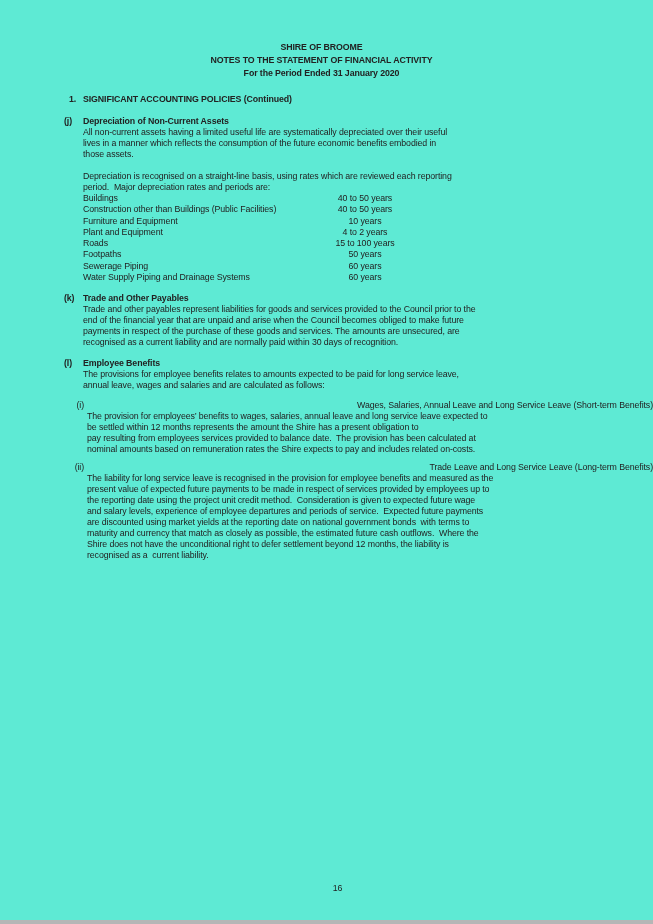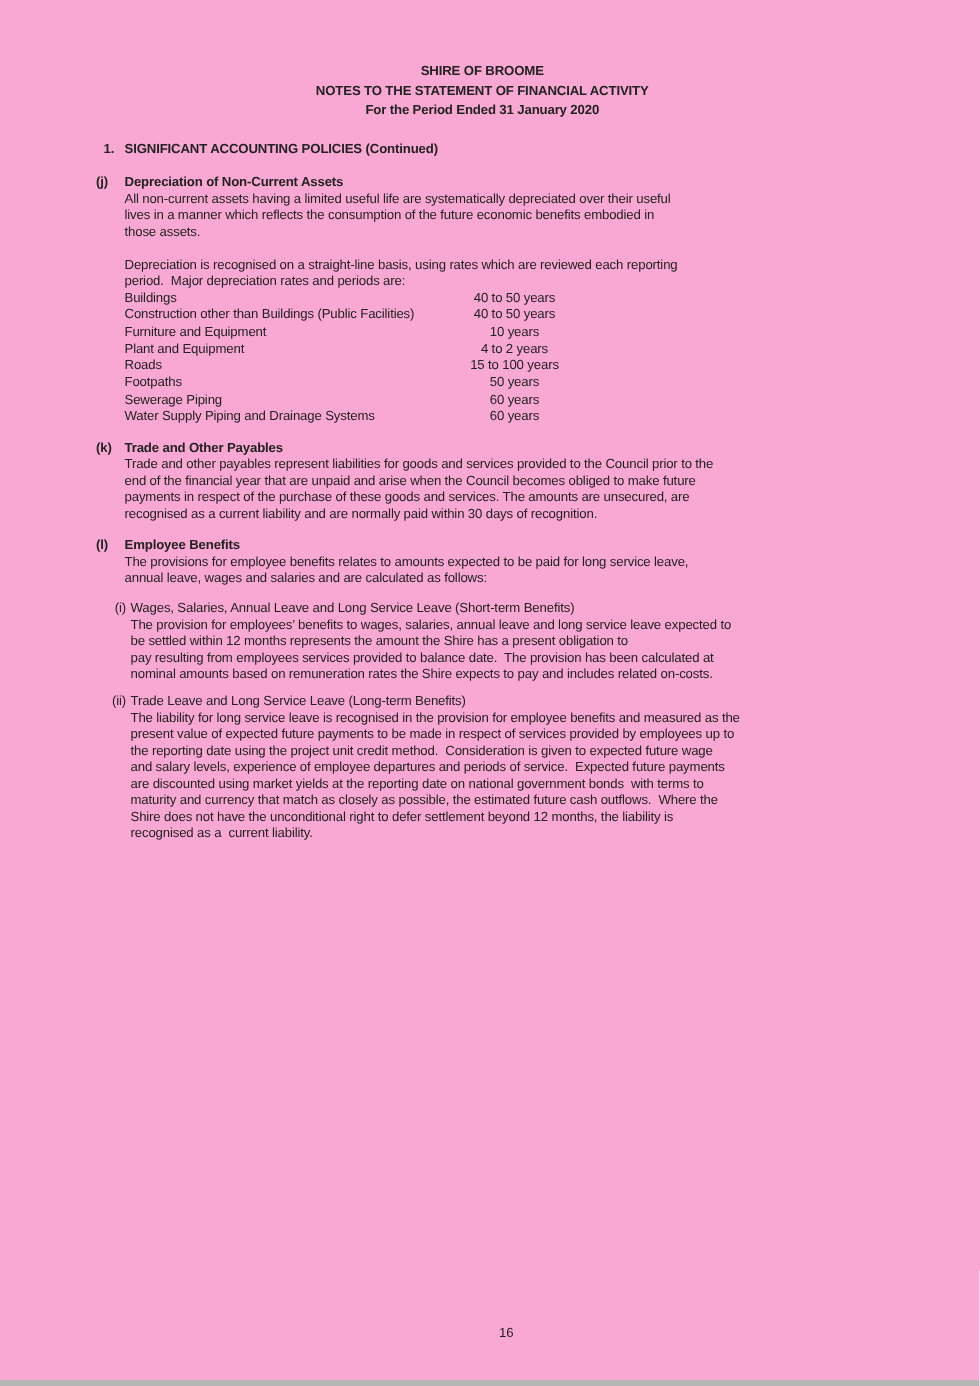--- a/index.html
+++ b/index.html
@@ -1,20 +1,20 @@
 <!DOCTYPE html>
 <html><head>
 <meta charset="utf-8">
 <style>
   html, body { margin: 0; padding: 0; background: #fff; }
   .page {
     position: relative;
     width: 653px;
     height: 924px;
-    background: #f9a8d4;
+    background: #5eead4;
     overflow: hidden;
     font-family: "Liberation Sans", sans-serif;
     font-size: 8.8px;
     line-height: 11px;
     color: #222222;
     letter-spacing: -0.1px;
   }
   .doc-header {
     padding-top: 41px;
     width: 643px;
@@ -42,29 +42,29 @@
 
   .mt-j  { margin-top: 11px; }
   .mt-k  { margin-top: 10px; }
   .mt-l  { margin-top: 10px; }
   .mt-i  { margin-top: 9px; }
   .mt-ii { margin-top: 7px; }
 
   .roman { margin-left: 71px; }
   .roman .item-label { width: 13px; text-align: right; font-weight: normal; }
   .roman .item-body { margin-left: 3px; }
-  .roman .item-title { font-weight: normal; }
+  .roman .item-title { font-weight: normal; text-align: right; }
 
   .dep-table { line-height: 11.3px; }
   .dep-row { position: relative; }
   .dep-asset { display: block; }
   .dep-period {
     position: absolute;
     top: 0;
-    left: 200px;
+    left: 222px;
     width: 120px;
     text-align: center;
   }
 
   .page-number {
     position: absolute;
     top: 883px;
     left: 16px;
     width: 643px;
     text-align: center;

